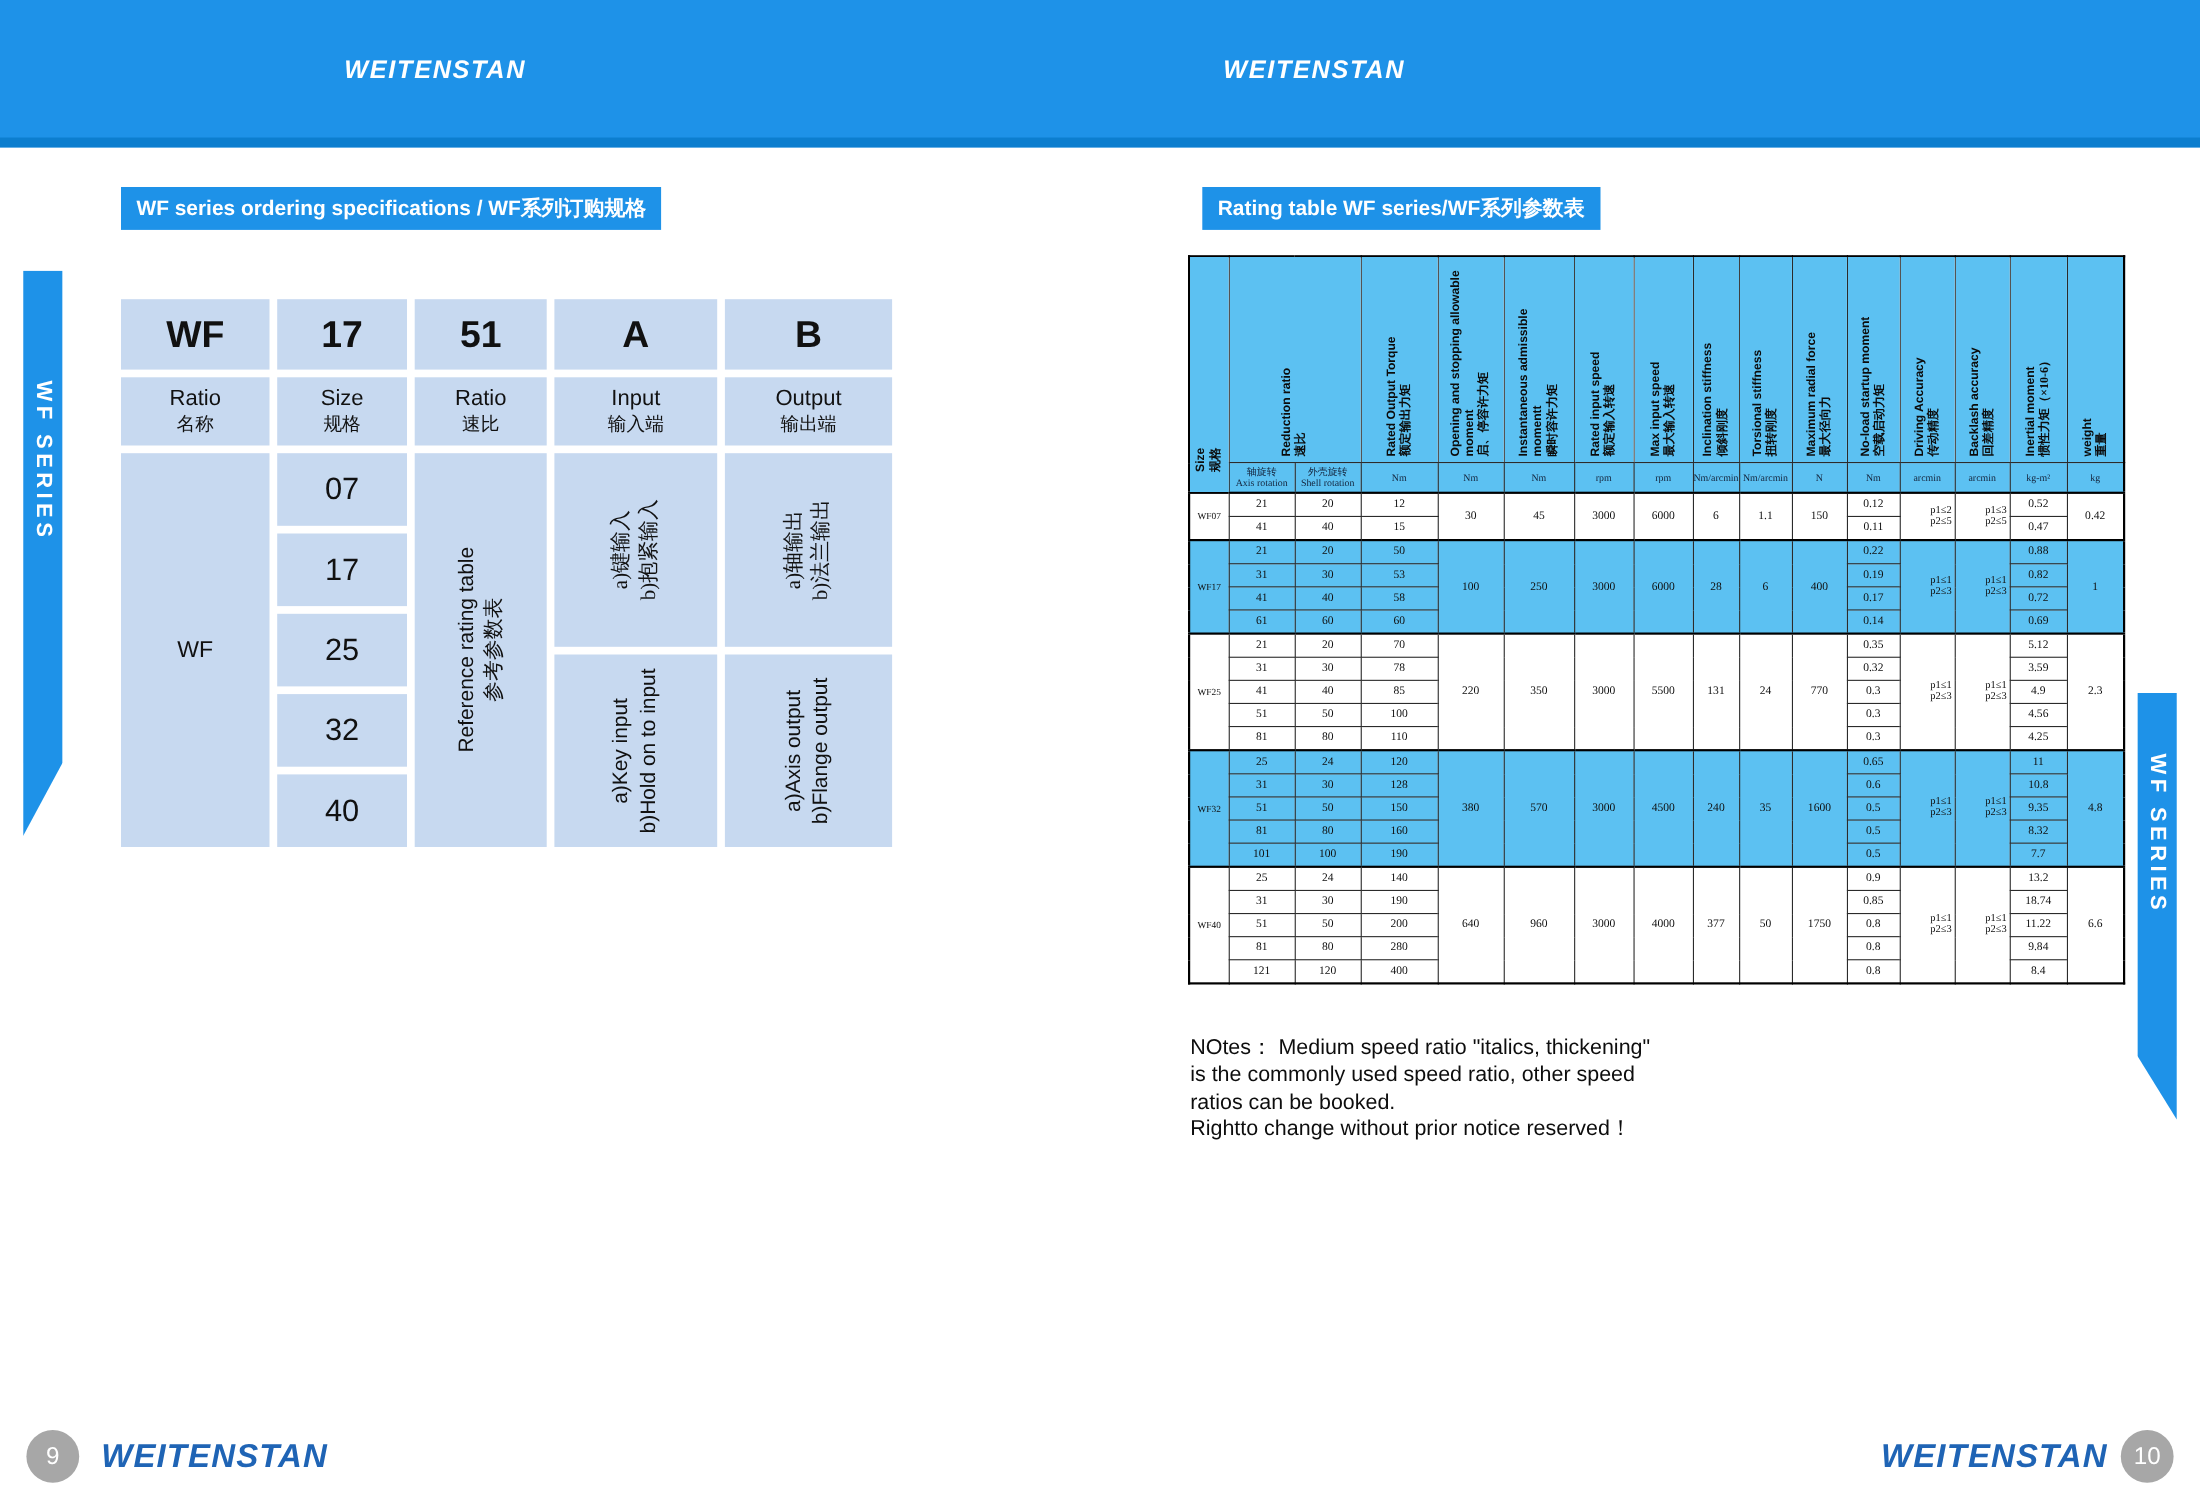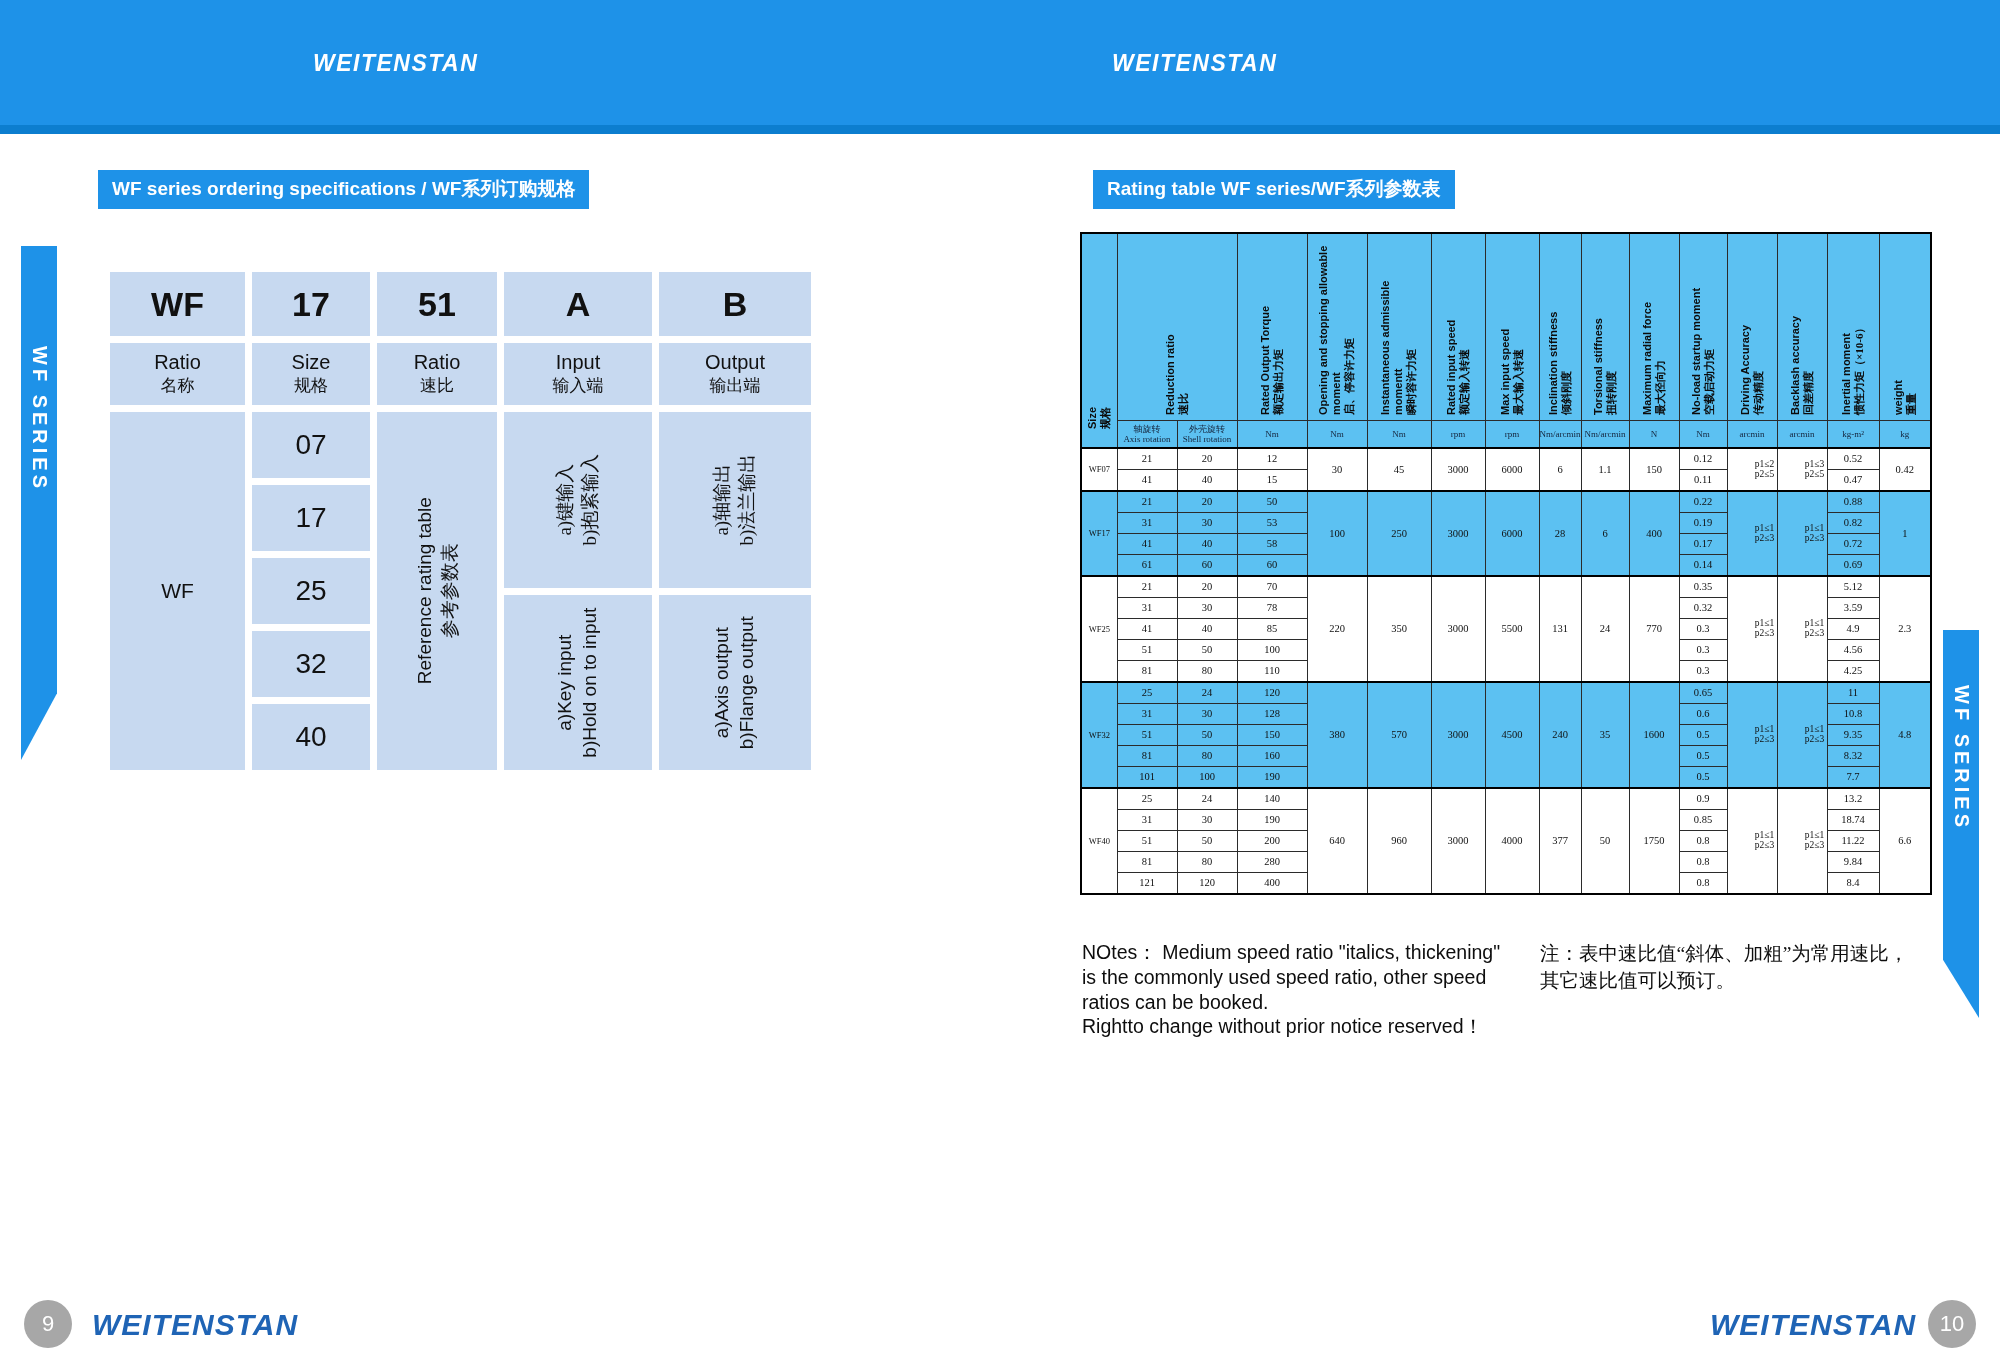--- a/index.html
+++ b/index.html
@@ -10,21 +10,21 @@
   
   .topband{position:absolute;left:0;top:0;width:2000px;height:125px;
     background:#1e92e8;border-bottom:9px solid #0c7ecf;}
   .band-brand{position:absolute;top:50px;color:#ffffff;font-style:italic;
     font-weight:bold;font-size:23px;letter-spacing:1.5px;}
   .band-brand.l{left:313px;}
   .band-brand.r{left:1112px;}
   
   .sec-label{position:absolute;top:170px;background:#1e92e8;color:#ffffff;
     font-size:19px;font-weight:bold;padding:6px 14px 7px 14px;white-space:nowrap;}
-  .sec-label.l{left:98px;}
+  .sec-label.l{left:110px;}
   .sec-label.r{left:1093px;}
   
   .ribbon{position:absolute;width:36px;background:#1e92e8;display:flex;
     justify-content:center;align-items:flex-start;}
   .ribbon.l{left:21px;top:246px;height:514px;
     clip-path:polygon(0 0,100% 0,100% 87%,0 100%);}
   .ribbon.r{left:1943px;top:630px;height:388px;
     clip-path:polygon(0 0,100% 0,100% 100%,0 85%);}
   .rtext{writing-mode:vertical-rl;color:#fff;font-weight:bold;font-size:20px;
     letter-spacing:4px;white-space:nowrap;}
@@ -531,20 +531,18 @@
         <td>8.4</td>
       </tr>
     </tbody>
 </table>
 
 <div class="notes-en">NOtes：  Medium speed ratio "italics, thickening"
 is the commonly used speed ratio, other speed
 ratios can be booked.
 Rightto change without prior notice reserved！</div>
 <div class="notes-zh">
-  <div class="p1">注：表中速比值“斜体、加粗”为常用速比，
-其它速比值可以预订。</div>
 </div>
 
 <div class="page-circle l">9</div>
 <div class="footer-brand l">WEITENSTAN</div>
 <div class="footer-brand r">WEITENSTAN</div>
 <div class="page-circle r">10</div>
 
 </body></html>

